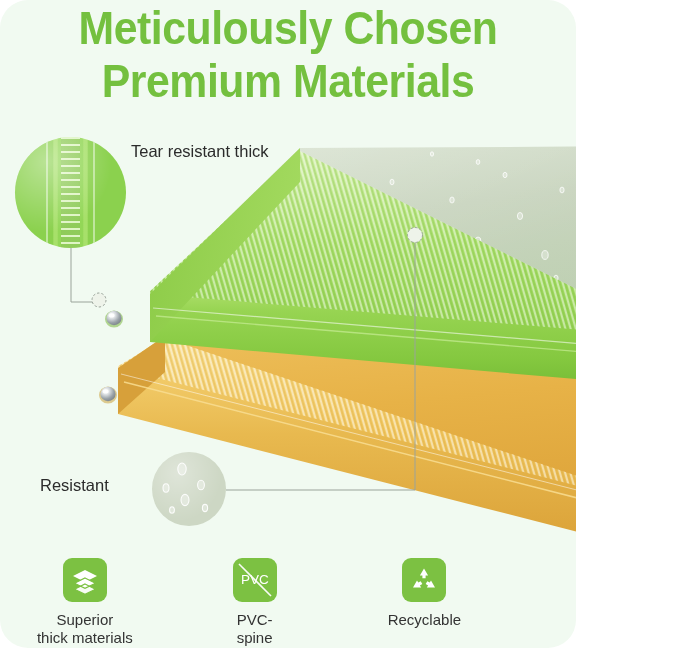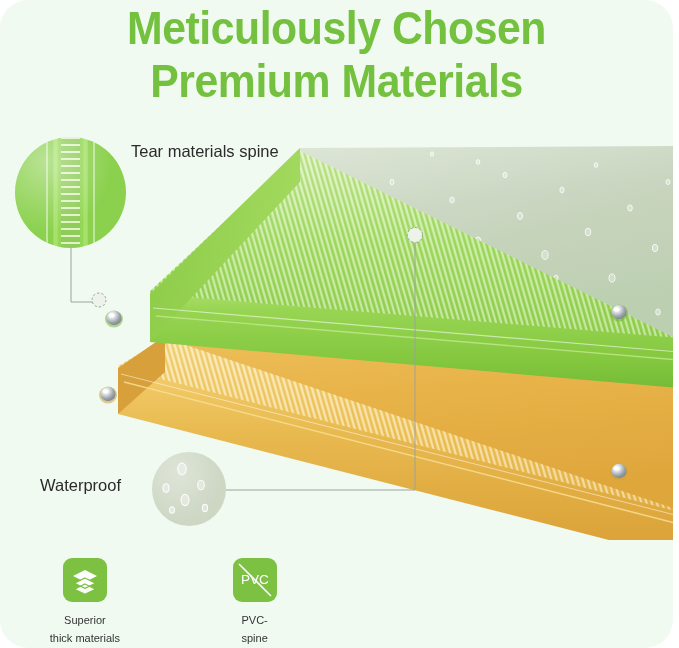--- a/index.html
+++ b/index.html
@@ -1,21 +1,21 @@
 <!DOCTYPE html>
 <html><head>
 <meta charset="utf-8">
 <style>
   * { margin:0; padding:0; box-sizing:border-box; }
   html,body { background:#ffffff; }
   body { font-family:"Liberation Sans", sans-serif; }
 
   #page {
     position:relative;
-    width:673px; height:648px;
+    width:576px; height:648px;
     background:#f1faf1;
     overflow:hidden;
     border-radius:28px;
   }
 
   
   .headline {
     position:absolute; left:0; right:0; top:2px;
     text-align:center;
     font-family:"Liberation Sans", sans-serif;
@@ -95,21 +95,21 @@
   }
   .feature { width:25%; display:flex; flex-direction:column; align-items:center; }
   .tile {
     width:44px; height:44px; border-radius:9px;
     background:#7cc142;
     display:flex; align-items:center; justify-content:center;
   }
   .feature-label {
     margin-top:9px;
     font-family:"Liberation Sans", sans-serif;
-    font-size:11px;
+    font-size:15px;
     line-height:18px;
     color:#333333;
     text-align:center;
     white-space:pre-line;
   }
 </style>
 </head>
 <body>
 
 <div id="page">
@@ -320,22 +320,22 @@
         <ellipse cx="49" cy="33" rx="3.4" ry="4.8"></ellipse>
         <ellipse cx="14" cy="36" rx="3.0" ry="4.2"></ellipse>
         <ellipse cx="33" cy="48" rx="4.0" ry="5.6"></ellipse>
         <ellipse cx="53" cy="56" rx="2.6" ry="3.6"></ellipse>
         <ellipse cx="20" cy="58" rx="2.4" ry="3.3"></ellipse>
       </g>
     </svg>
     <div class="sheen"></div>
   </div>
 
-  <div class="callout-label" id="lbl-spine">Tear materials spine</div>
-  <div class="callout-label" id="lbl-water">Waterproof</div>
+  <div class="callout-label" id="lbl-spine">Tear resistant thick</div>
+  <div class="callout-label" id="lbl-water">Resistant</div>
 
   <div class="features">
 
     <div class="feature">
       <div class="tile">
         <svg width="28" height="28" viewBox="0 0 28 28" xmlns="http://www.w3.org/2000/svg">
           <polygon points="14,4 26,10 14,16 2,10" fill="#ffffff"></polygon>
           <polygon points="14,12 24.5,17.2 14,22.4 3.5,17.2" fill="#ffffff"></polygon>
           <polygon points="14,18 24.5,23.2 14,28.4 3.5,23.2" fill="#ffffff" opacity="0.95"></polygon>
           <polygon points="14,12 24.5,17.2 14,22.4 3.5,17.2" fill="none" stroke="#7cc142" stroke-width="1.2"></polygon>
@@ -351,16 +351,28 @@
       <div class="tile">
         <svg width="40" height="40" viewBox="0 0 40 40" xmlns="http://www.w3.org/2000/svg">
           <text x="20" y="24" text-anchor="middle" font-family="Liberation Sans, sans-serif" font-size="13.5" font-weight="normal" fill="#ffffff">PVC</text>
           <line x1="4" y1="4" x2="36" y2="36" stroke="#ffffff" stroke-width="1.6" opacity="0.95"></line>
         </svg>
       </div>
       <div class="feature-label">PVC-
 spine</div>
     </div>
 
+    <div class="feature">
+      <div class="tile">
+        <svg width="28" height="28" viewBox="0 0 28 28" xmlns="http://www.w3.org/2000/svg">
+          <g fill="#ffffff">
+            <path d="M14,2.4 L18.1,9.4 L15.6,9.4 L15.6,12.2 L12.4,12.2 L12.4,9.4 L9.9,9.4 Z"></path>
+            <path d="M3.0,21.6 L7.0,14.4 L8.3,16.6 L10.7,15.2 L12.3,18.0 L9.9,19.4 L11.2,21.6 Z"></path>
+            <path d="M25.0,21.6 L16.8,21.6 L18.1,19.4 L15.7,18.0 L17.3,15.2 L19.7,16.6 L21.0,14.4 Z"></path>
+          </g>
+        </svg>
+      </div>
+      <div class="feature-label">Recyclable</div>
+    </div>
 
   </div>
 
 </div>
 
 </body></html>

